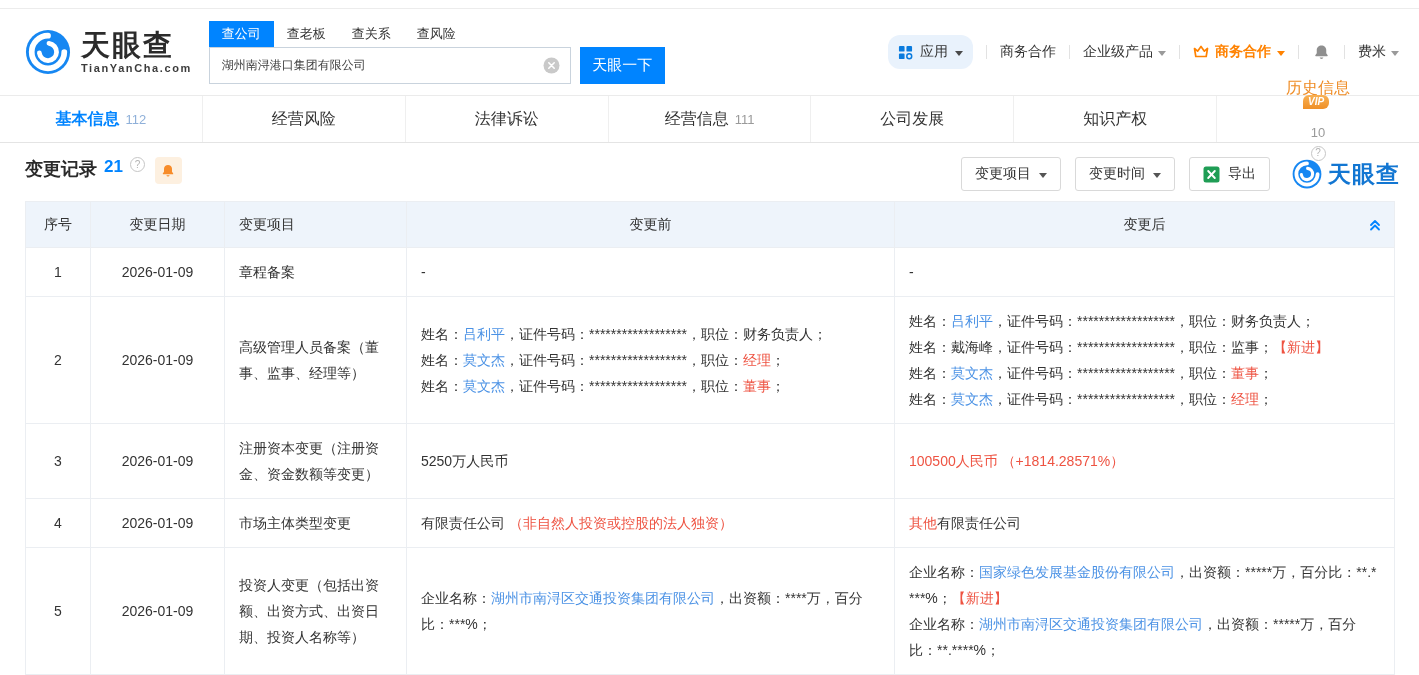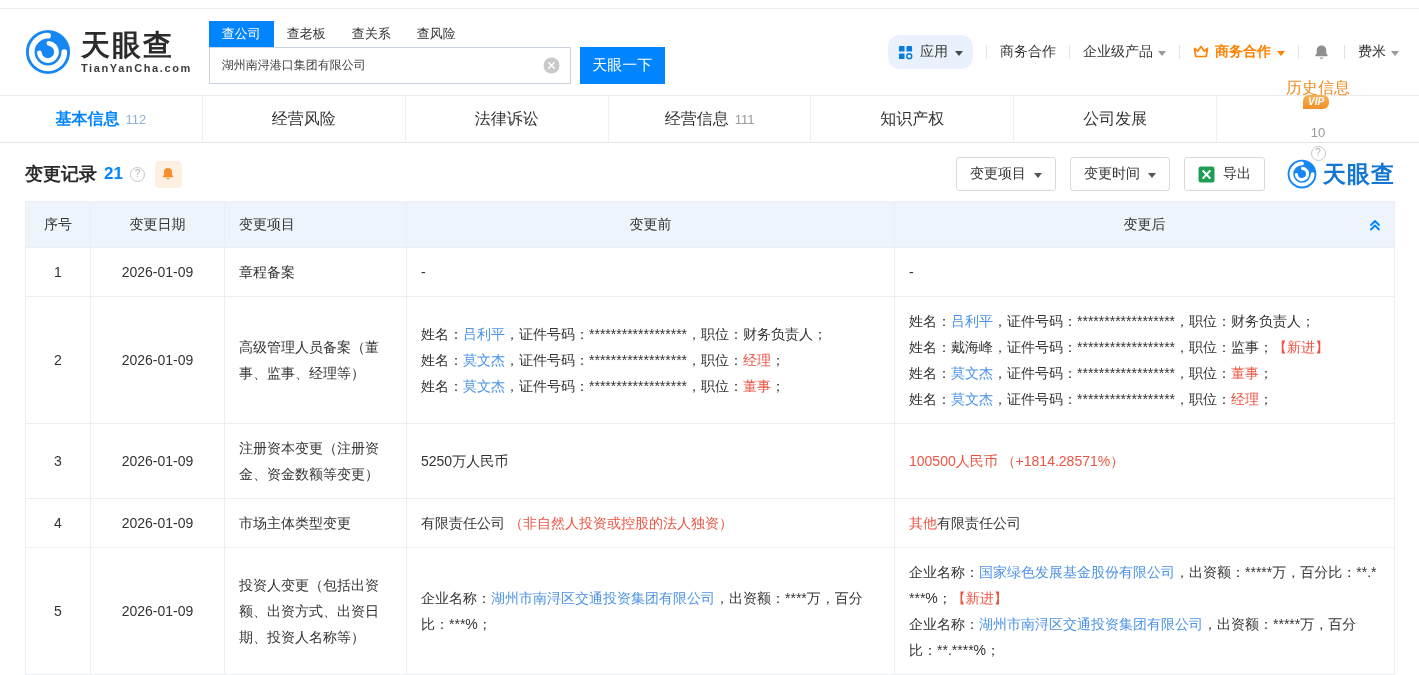--- a/index.html
+++ b/index.html
@@ -47,21 +47,21 @@
   .ptab { flex:1; display:flex; align-items:center; justify-content:center; font-size:16px; color:#333; border-left:1px solid #efefef; cursor:pointer; gap:6px; }
   .ptab:first-child { border-left:none; }
   .ptab .cnt { font-size:13px; color:#9a9a9a; }
   .ptab.active { color:#0084ff; font-weight:bold; }
   .ptab.active .cnt { color:#8fb0d9; font-weight:normal; }
   .ptab.orange { color:#ef8c25;flex-direction:column; }
   .vipbadge { position:relative; top:-10px; margin-left:-4px; background:linear-gradient(#f8b155,#ef9027); color:#fff; font-size:10px; font-weight:bold; font-style:italic; padding:1px 5px 2px; border-radius:6px 6px 6px 0; }
   .qmark { width:15px; height:15px; border-radius:50%; border:1px solid #c6c6c6; color:#b3b3b3; font-size:10px; display:inline-flex; align-items:center; justify-content:center; line-height:1; flex:0 0 auto; cursor:pointer; }
 
   
-  .sect { display:flex; align-items:center; padding:14px 24px 10px 25px; }
+  .sect { display:flex; align-items:flex-start; padding:14px 19px 10px 25px; }
   .sect-title { font-size:18px; font-weight:bold; color:#2a2a2a; }
   .sect-count { font-size:17px; font-weight:bold; color:#0084ff; margin-left:7px; }
   .sect .qmark { margin-left:7px; }
   .bellchip { margin-left:10px; width:27px; height:27px; background:#fdf0e0; border-radius:4px; display:flex; align-items:center; justify-content:center; cursor:pointer; }
   .sect-right { margin-left:auto; display:flex; align-items:center; gap:14px; }
   .fbtn { height:34px; border:1px solid #d9d9d9; border-radius:3px; background:#fff; display:flex; align-items:center; padding:0 13px; gap:8px; font-size:14px; color:#333; cursor:pointer; }
   .fbtn .caret { border-top-color:#555; }
   .wmark { display:flex; align-items:center; gap:6px; margin-left:8px; }
   .wmark .swirl-sm { width:30px; height:30px; }
   .wmark .t { font-size:23px; font-weight:bold; color:#1276d2; letter-spacing:1px; }
@@ -178,24 +178,24 @@
     <span>经营风险</span>
   </div>
   <div class="ptab">
     <span>法律诉讼</span>
   </div>
   <div class="ptab">
     <span>经营信息</span>
     <span class="cnt">111</span>
   </div>
   <div class="ptab">
+    <span>公司发展</span>
+  </div>
+  <div class="ptab">
     <span>知识产权</span>
-  </div>
-  <div class="ptab">
-    <span>公司发展</span>
   </div>
   <div class="ptab orange">
     <span>历史信息</span>
     <span class="vipbadge">VIP</span>
     <span class="cnt">10</span>
     <span class="qmark">?</span>
   </div>
 </div>
 
 <div class="sect">

